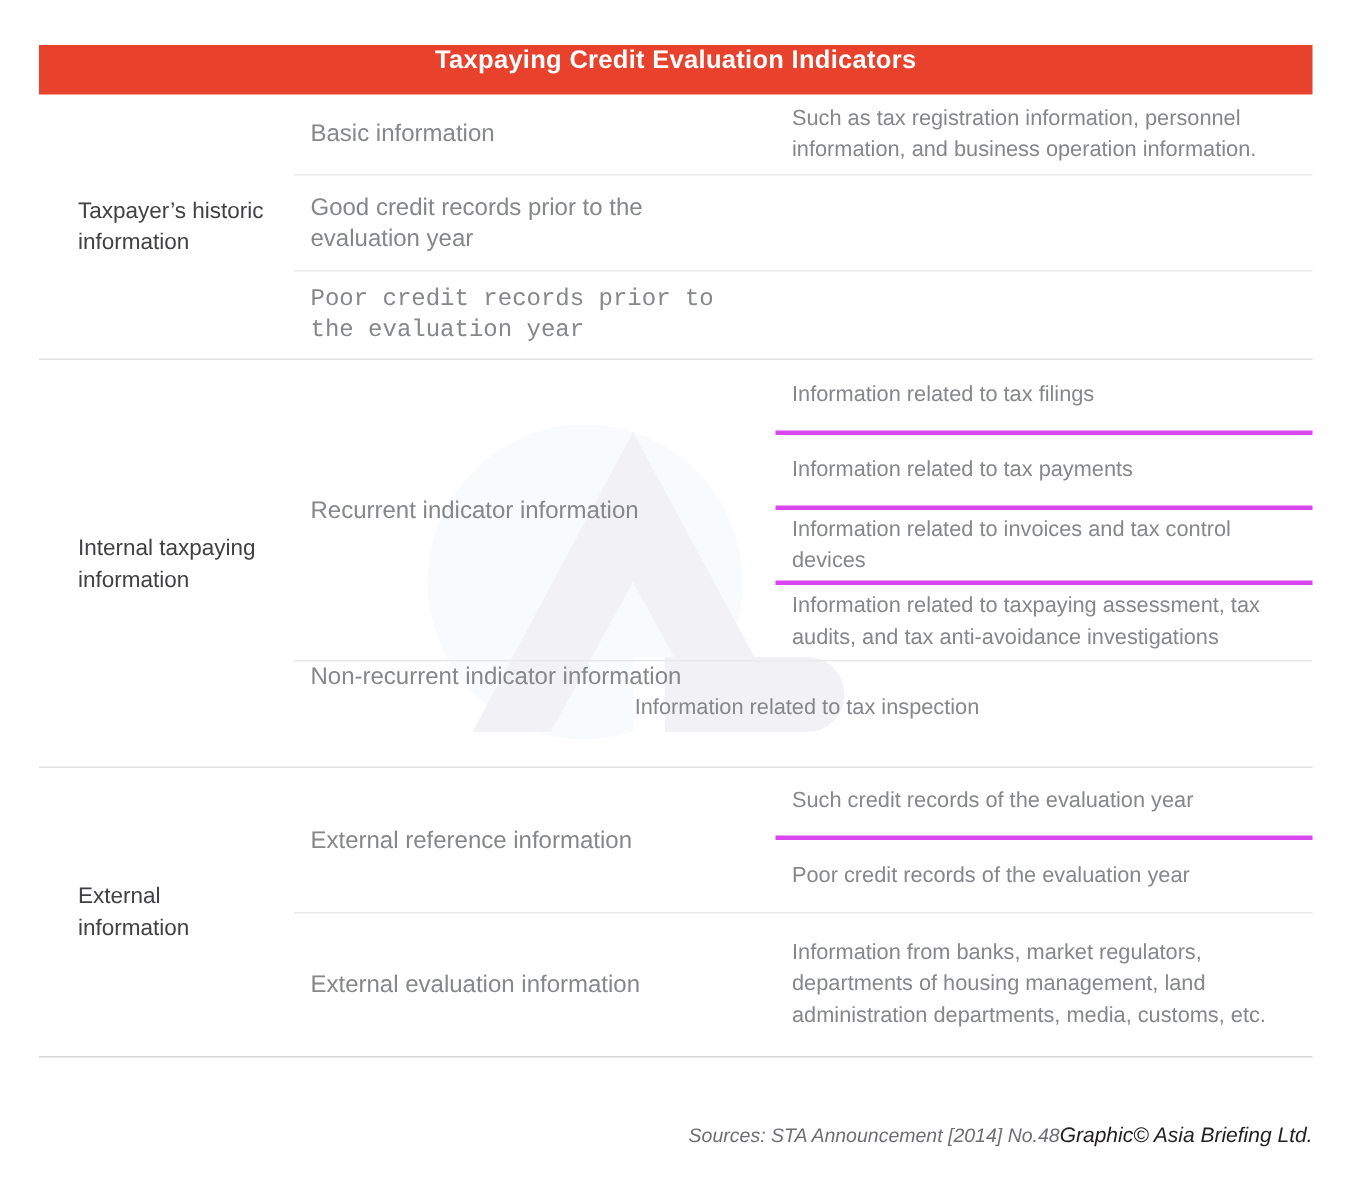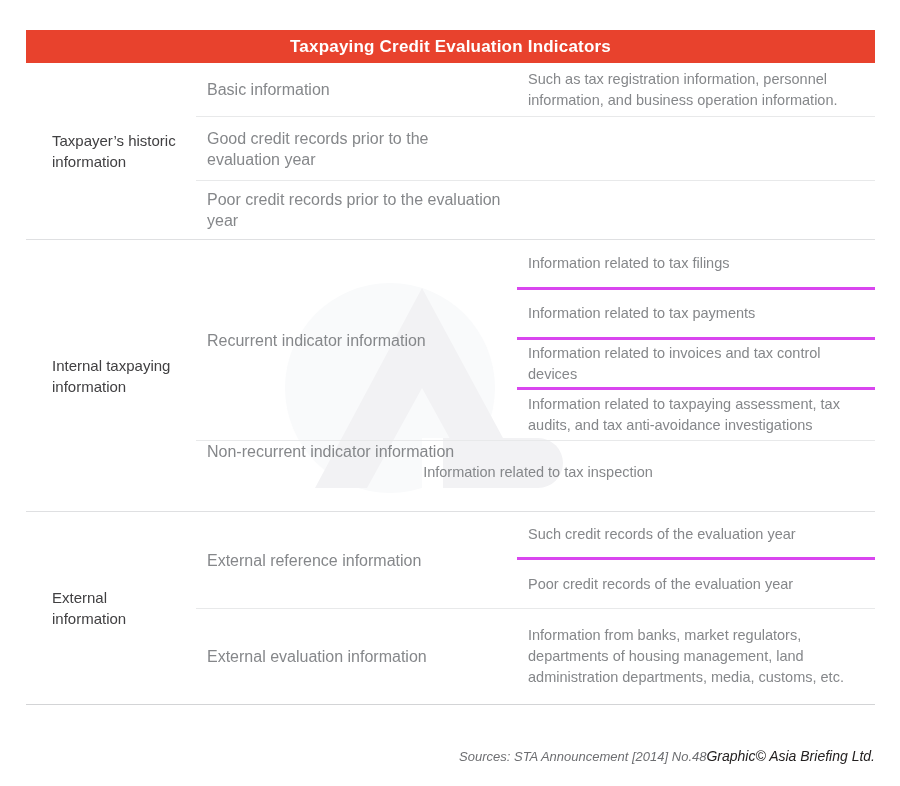--- a/index.html
+++ b/index.html
@@ -5,21 +5,21 @@
   * { margin:0; padding:0; box-sizing:border-box; }
   html,body { background:#ffffff; }
   body { font-family:"Liberation Sans", sans-serif; }
   #stage {
     position:relative; width:900px; height:786px; background:#ffffff;
     overflow:hidden; margin:0 auto;
   }
   
   .title-bar {
     position:absolute; left:26px; top:30px; width:849px; height:33px;
-    display:flex; align-items:center; justify-content:center;
+    display:flex; align-items:flex-start; justify-content:center;
   }
   .title-bar span {
     color:#ffffff; font-size:17px; font-weight:bold; letter-spacing:0.2px;
   }
   
   .watermark { position:absolute; left:280px; top:280px; width:310px; height:220px; z-index:0; }
   
   #table-root { position:absolute; left:26px; top:63px; width:849px; z-index:1; }
   .section { display:flex; border-bottom:1px solid #dfe0e2; }
   .section.last { border-bottom:1px solid #d3d4d6; }
@@ -36,21 +36,21 @@
   }
   .col3list { flex:1; display:flex; flex-direction:column; }
   .detail {
     display:flex; align-items:center;
     color:#85878a; font-size:14.5px; line-height:21px; padding:0 6px 0 11px;
   }
   .detail.divided { border-bottom:3px solid #d946ef; }
   
   .s0 .g0, .s0 .g0 .detail { min-height:53px; }
   .s0 .g1 { min-height:64px; }
-  .s0 .g2 { min-height:58px; }
+  .s0 .g2 { min-height:58px;font-family:Liberation Mono, monospace; }
   .s1 .g0 .detail { height:50px; }
   .s1 .g1, .s1 .g1 .detail { min-height:49px;flex-direction:column; }
   .s2 .g0 .detail { height:48px; }
   .s2 .g1, .s2 .g1 .detail { min-height:95px; }
   
   .footer {
     position:absolute; left:26px; top:736px; width:849px;
     display:flex; justify-content:flex-end; align-items:flex-end;
   }
   .footer .source { font-style:italic; font-size:13px; color:#6d6e71; }

